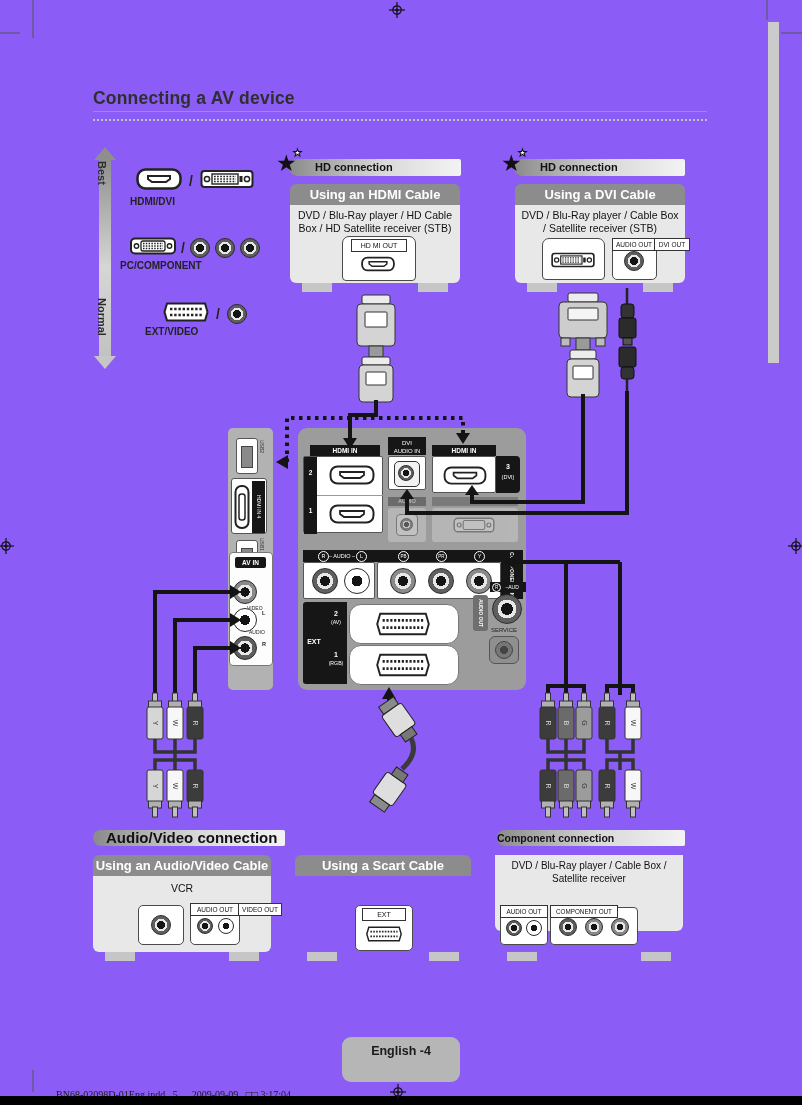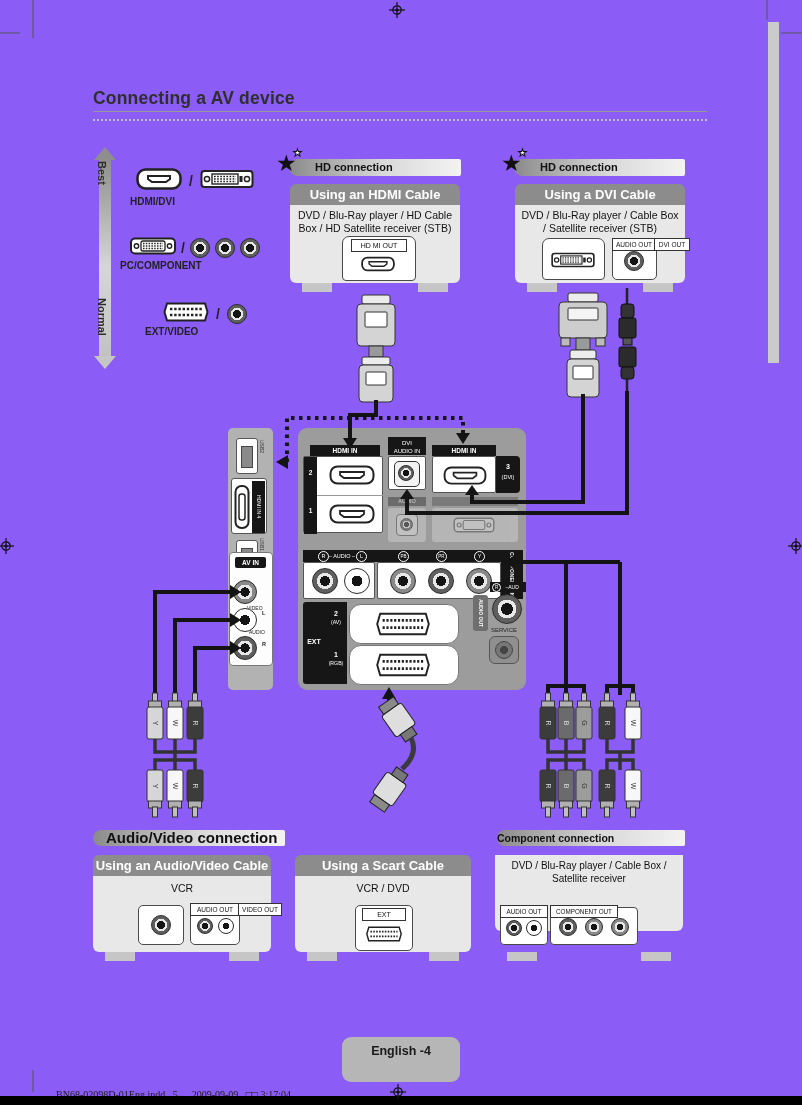--- a/index.html
+++ b/index.html
@@ -304,23 +304,20 @@
       <div class="rca white" style="left:27px;top:12px;width:16px;height:16px;"></div>
     </div>
     <div class="portlabel" style="left:97px;top:48px;width:48px;font-size:6.5px;">AUDIO OUT</div>
     <div class="portlabel" style="left:145px;top:48px;width:42px;font-size:6.5px;">VIDEO OUT</div>
     <div class="foot" style="left:12px;top:97px;"></div>
     <div class="foot" style="left:136px;top:97px;"></div>
   </div>
 
   <div class="secbox" style="left:295px;top:855px;width:176px;">
     <div class="sechead">Using a Scart Cable</div>
-    <div class="secbody" style="height:76px;">
-      <div class="devices" style="padding-top:6px;">VCR / DVD</div>
-    </div>
     <div class="devbox" style="left:60px;top:50px;width:56px;height:44px;border-radius:5px;">
       <div class="portlabel" style="left:6px;top:2px;width:42px;">EXT</div>
       <div class="abs" style="left:8px;top:20px;"><svg width="40" height="16" viewBox="0 0 46 20">
             <path d="M4 1.5 H42 L44.5 10 L42 18.5 H4 L1.5 10 Z" fill="#fff" stroke="#222" stroke-width="1.8"></path>
             <line x1="6" y1="7" x2="40" y2="7" stroke="#222" stroke-width="2.4" stroke-dasharray="2 1.6"></line>
             <line x1="6" y1="13" x2="40" y2="13" stroke="#222" stroke-width="2.4" stroke-dasharray="2 1.6"></line>
           </svg></div>
     </div>
     <div class="foot" style="left:12px;top:97px;"></div>
     <div class="foot" style="left:134px;top:97px;"></div>

